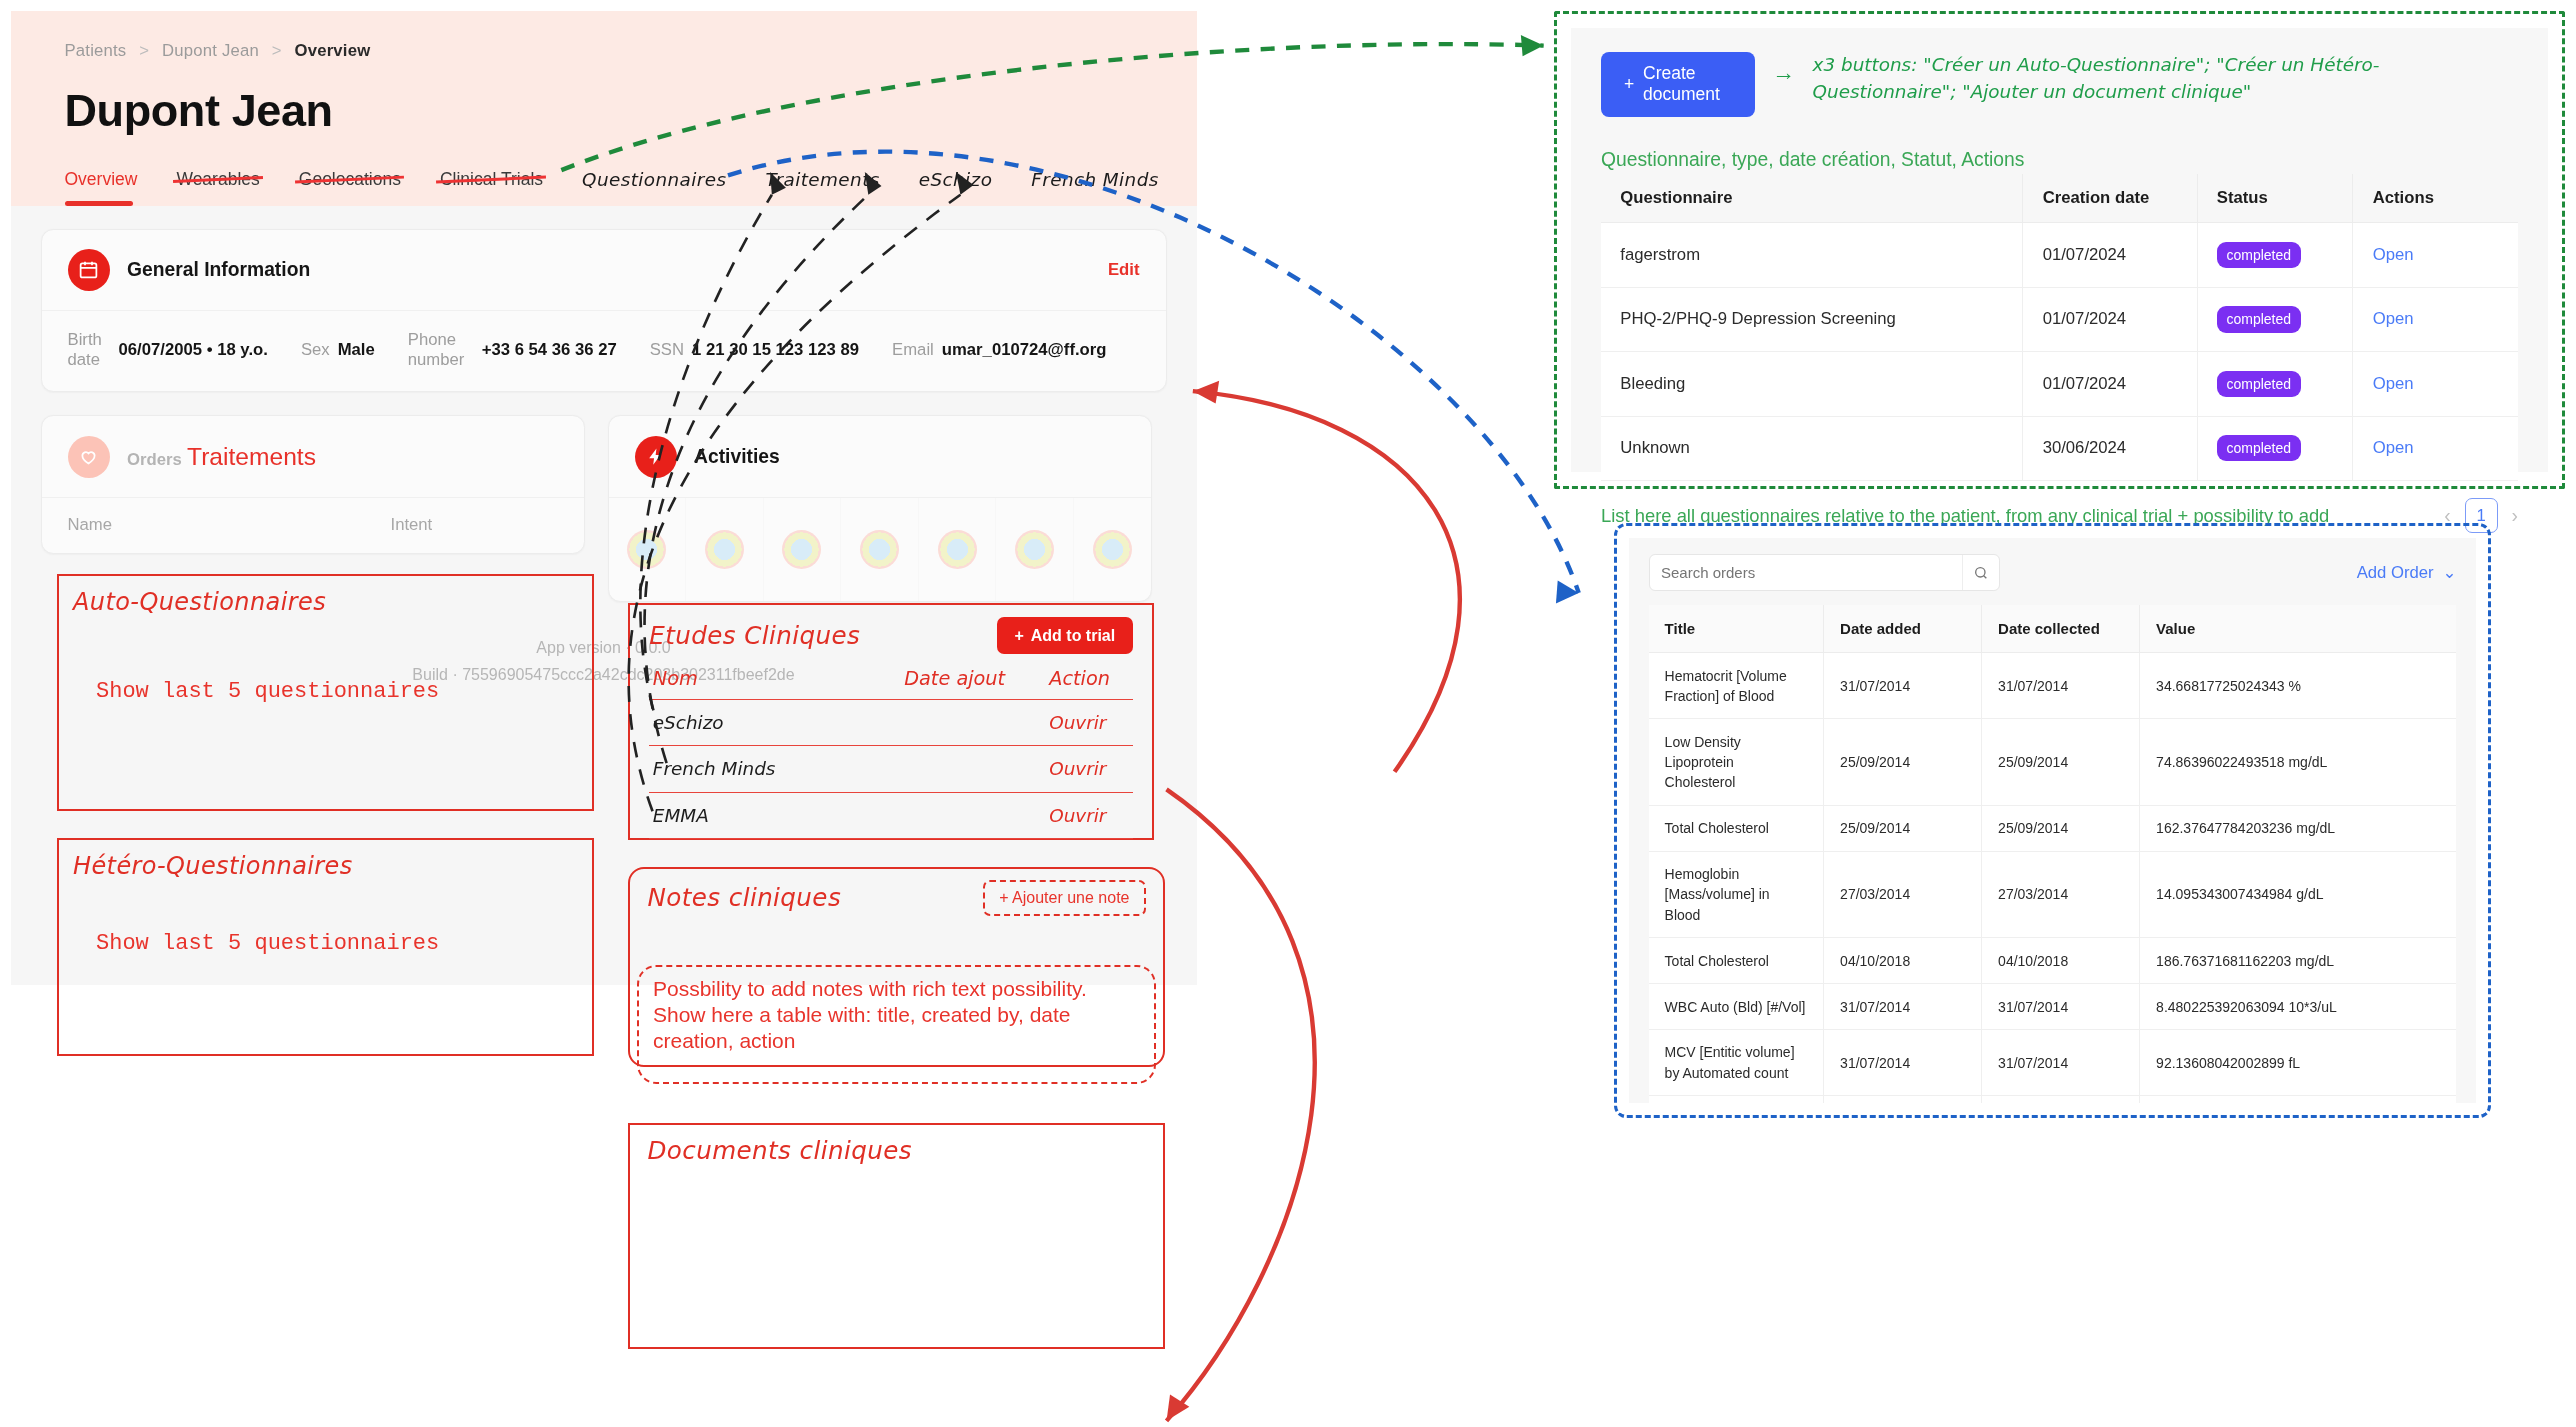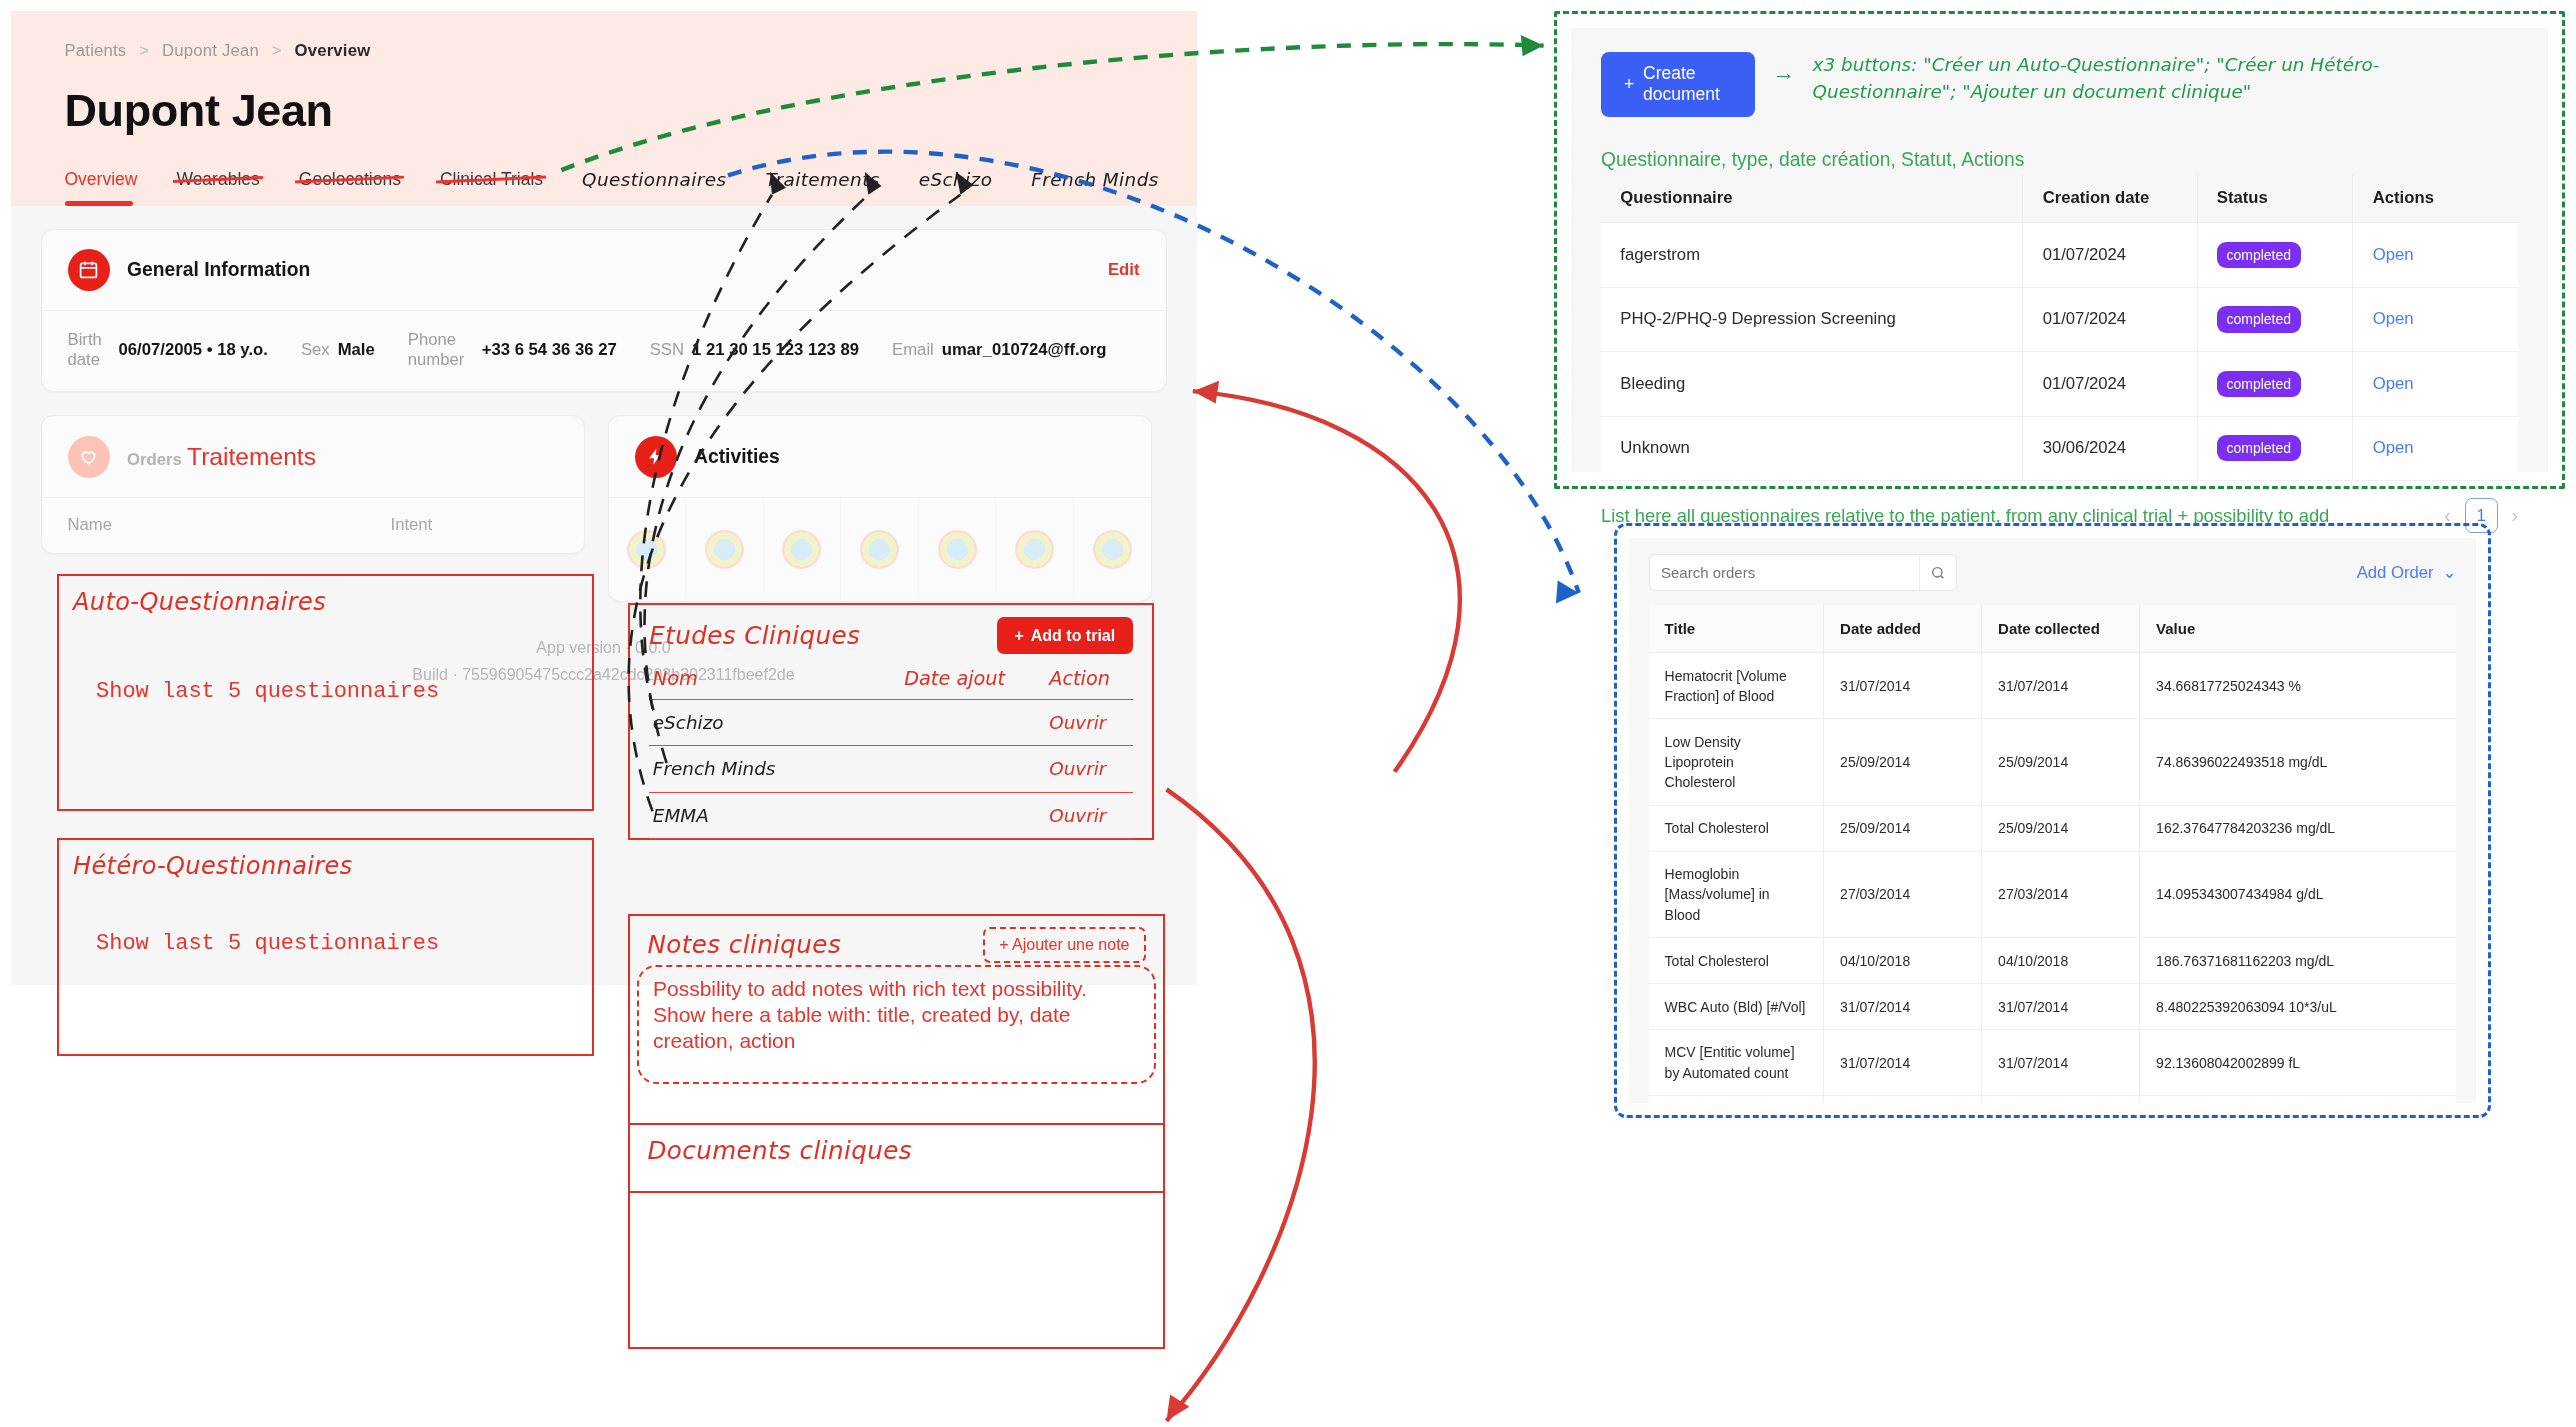--- a/index.html
+++ b/index.html
@@ -197,21 +197,21 @@
   
   .blue-panel {
     position:absolute; left: 1614px; top: 523px;
     width: 877px; height: 595px;
     border: 3.5px dashed #1e62c7; border-radius: 12.3px;
     padding: 12.3px;
   }
   .blue-inner { background:#f7f7f7; width:100%; height:100%; padding: 16px 19.3px; overflow:hidden; }
   .search-wrap {
     display:flex; align-items:center; background:#fff; border:0.9px solid #e6e6e6;
-    border-radius: 6.1px; width: 308px; height: 37px;
+    border-radius: 6.1px; width: 351px; height: 37px;
   }
   .search-wrap input {
     flex:1; border:none; outline:none; background:transparent;
     font-size:15px; color:#8a8a8a; padding: 0 11.4px; font-family:"Liberation Sans",sans-serif;
   }
   .search-btn {
     width:37px; height:35px; border-left:0.9px solid #eee;
     display:flex;align-items:center;justify-content:center;color:#777;font-size:16px;
   }
   .add-order { color:#4a7bf7; font-size: 16.7px; display:flex; align-items:center; gap:8.8px; }
@@ -406,21 +406,21 @@
         </tr>
         <tr>
           <td>EMMA</td>
           <td></td>
           <td class="act">Ouvrir</td>
         </tr>
       </tbody>
     </table>
   </div>
 
-  <div class="hand-box" style="left:628px; top:914px; width:537px; height:279px; padding: 10.5px 17.5px;">
+  <div class="hand-box" style="left:628px; top:867px; width:537px; height:200px; padding: 10.5px 17.5px; border-radius: 16px;">
     <div style="display:flex;align-items:center;justify-content:space-between;">
       <div class="hand-title" style="font-size:24.6px;">Notes cliniques</div>
       <div style="border:2.6px dashed #e02f25;border-radius:7px;padding:7px 14px;color:#e8342c;font-size:16px;">+ Ajouter une note</div>
     </div>
   </div>
   <div class="hand-dash" style="left:637px; top:965px; width:519px; height:119px; padding: 8.8px 14px;">
     <div style="font-size:21px;line-height:1.25;">Possbility to add notes with rich text possibility.</div>
     <div style="font-size:21px;line-height:1.25;">Show here a table with: title, created by, date creation, action</div>
   </div>
 

